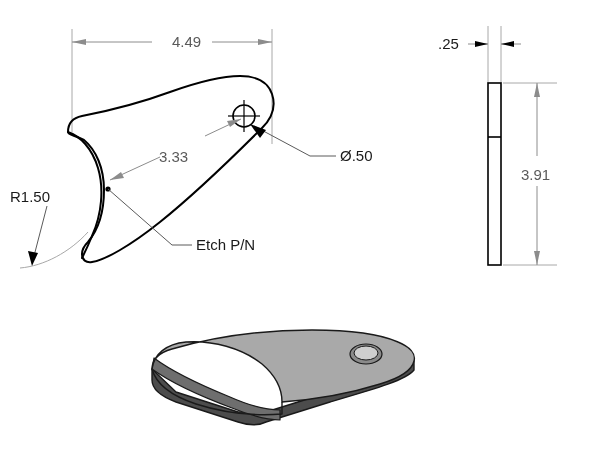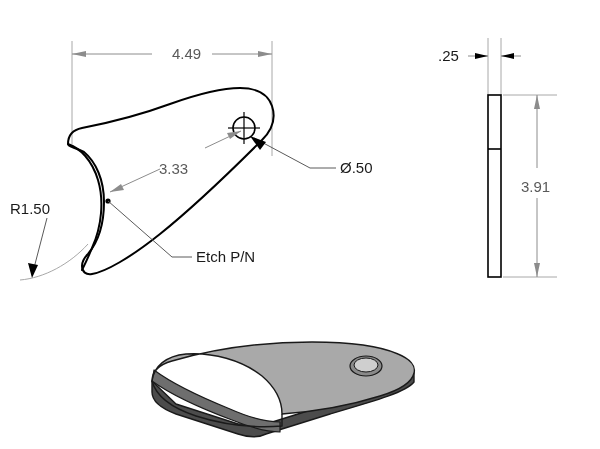--- a/index.html
+++ b/index.html
@@ -10,21 +10,21 @@
   body {
     width: 600px;
     height: 449px;
     font-family: "Liberation Sans", sans-serif;
     overflow: hidden;
     position: relative;
   }
   #drawing-root {
     position: absolute;
     left: 0;
-    top: 16px;
+    top: 4px;
     width: 600px;
     height: 363px;
   }
   svg#cad-svg {
     display: block;
     width: 600px;
     height: 449px;
     background: #ffffff;
   }
   text {

